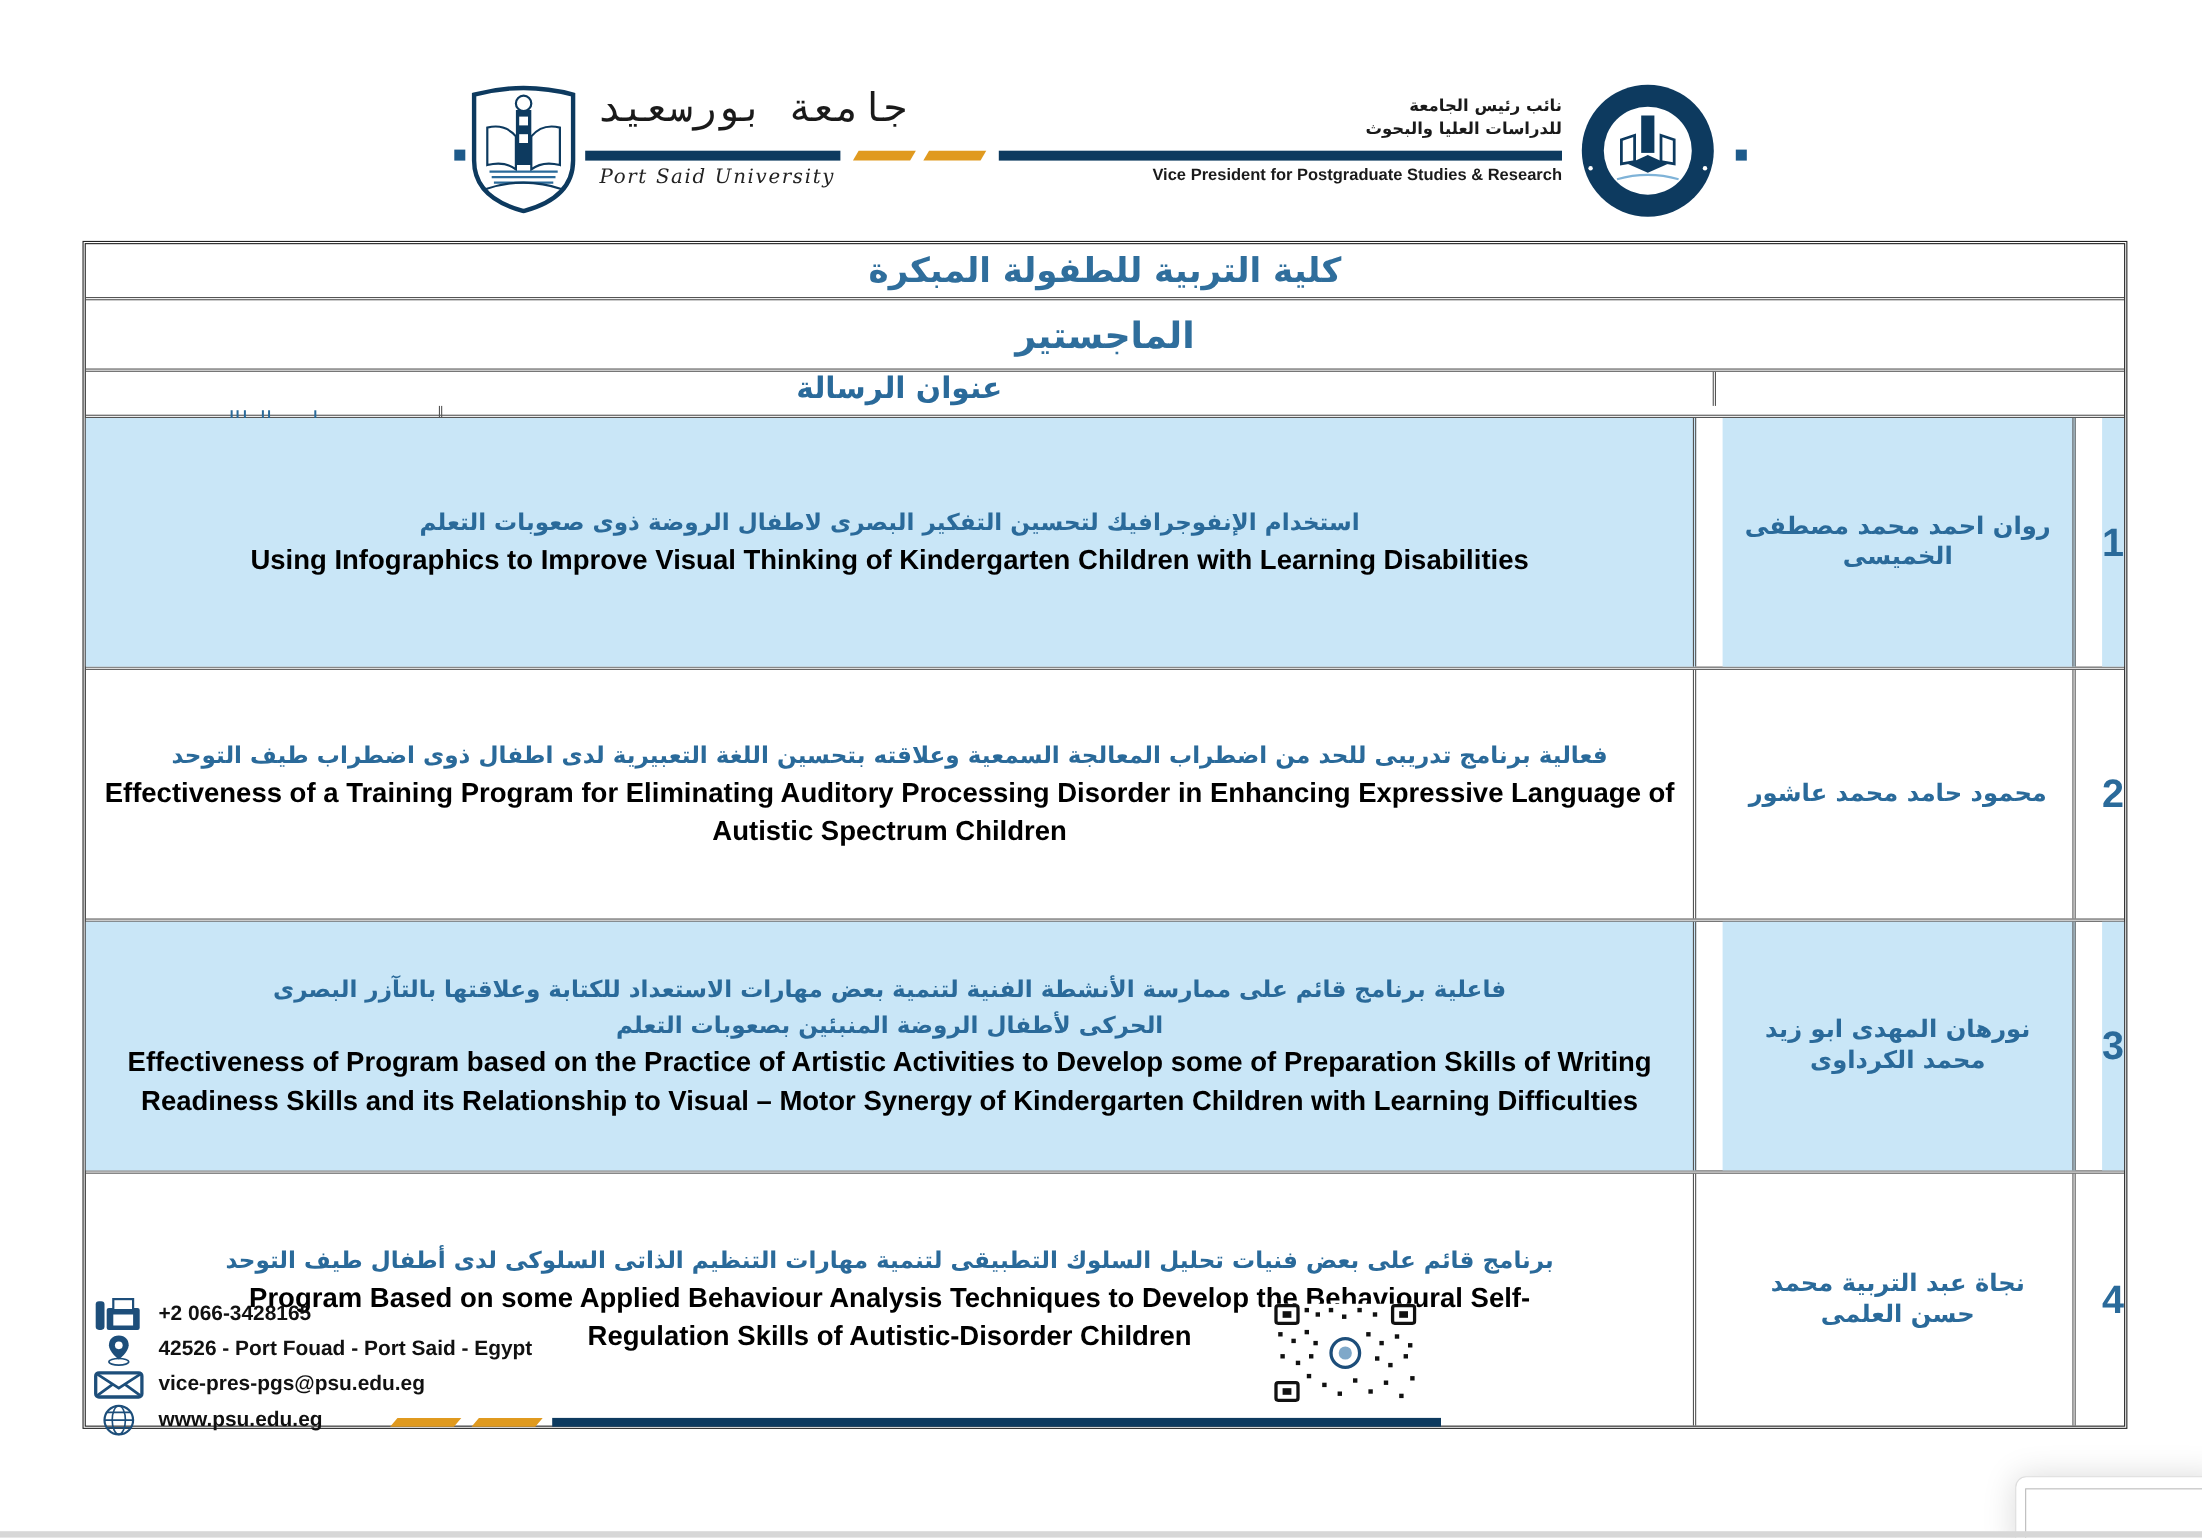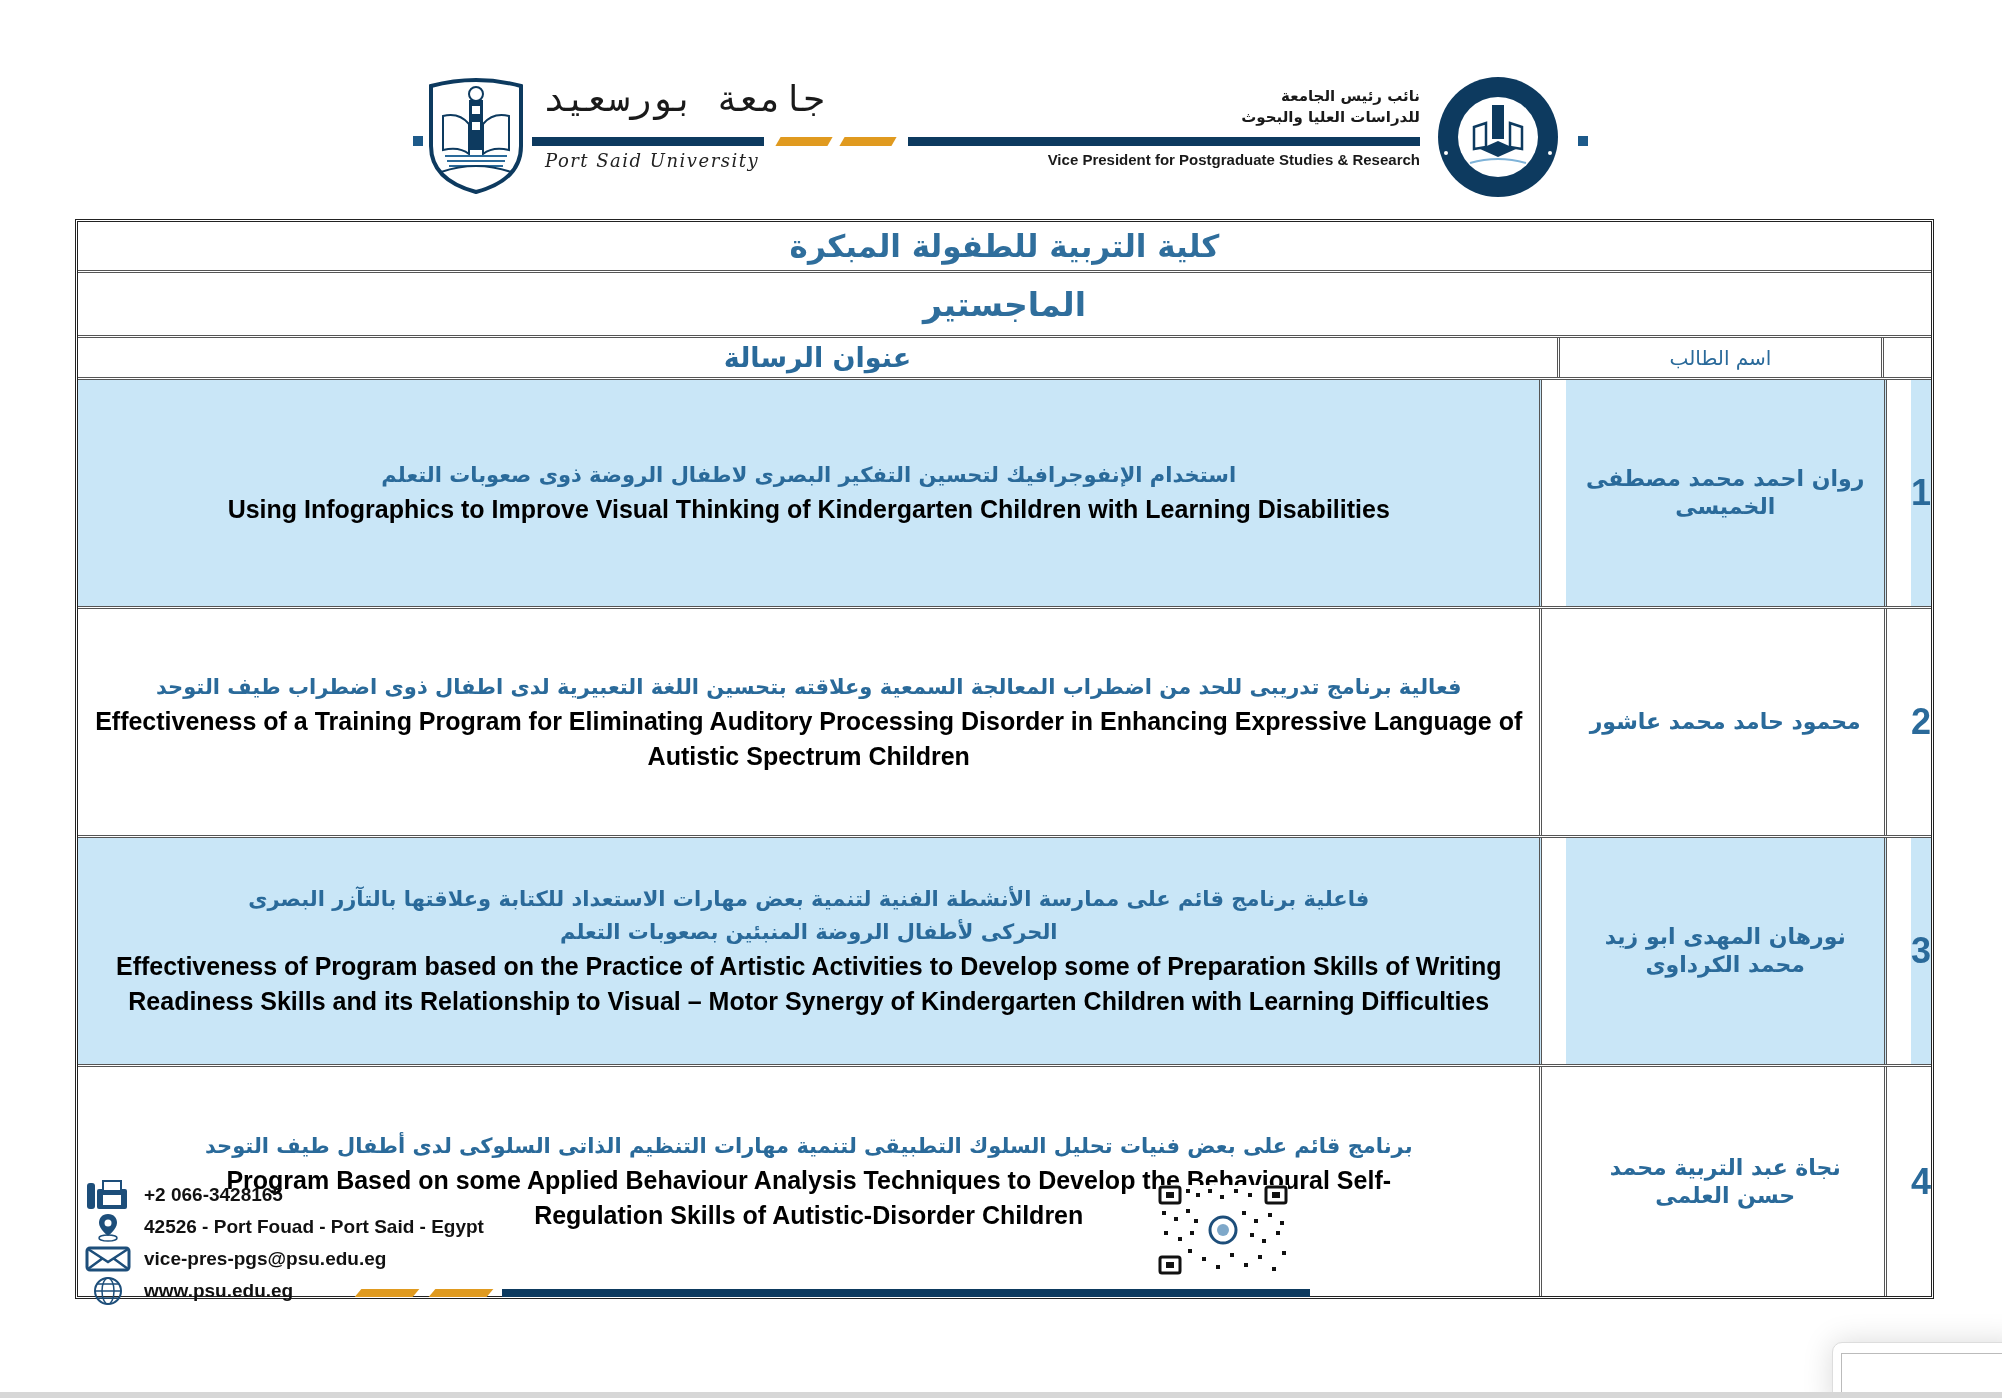--- a/index.html
+++ b/index.html
@@ -24,21 +24,21 @@
   .tbl { position:absolute; left:75px; top:219px; width:1859px; border:3px double #222; box-sizing:border-box; }
   .trow { display:flex; border-bottom:3px double #555; box-sizing:border-box; }
   .trow:last-child { border-bottom:none; }
   .cell { box-sizing:border-box; display:flex; align-items:center; justify-content:center; text-align:center; color:#2a6a9a; }
   .full { width:100%; }
   .c-title { width:1482px; border-right:3px double #555; flex-direction:column; padding:0 10px; }
   .c-name  { width:324px; border-right:3px double #555; padding:0 16px; direction:rtl; }
   .c-num   { flex:1; }
   .hdr-faculty { height:48px; font-size:31px; font-weight:bold; direction:rtl; color:#2f6e9c; }
   .hdr-degree { height:62px; font-size:33px; font-weight:bold; direction:rtl; color:#2f6e9c; }
-  .hdr-cols { height:42px; }
+  .hdr-cols { height:42px;flex-direction:column; }
   .hdr-cols .c-title { font-size:27px; font-weight:bold; direction:rtl; }
   .hdr-cols .c-name { font-size:20px; }
   .drow { height:229px;gap:24px; }
   .drow.shaded .cell { background:#c9e6f7; }
   .ar-title { direction:rtl; font-weight:bold; font-size:21px; line-height:33px; color:#2a6a9a; }
   .en-title { font-family:"Liberation Sans", sans-serif; font-weight:bold; font-size:25px; line-height:35px; color:#000000; }
   .name-txt { font-weight:bold; font-size:22px; line-height:28px; color:#2a6a9a; }
   .num-txt { font-family:"Liberation Sans", sans-serif; font-weight:bold; font-size:36px; color:#2a6a9a; }
   .f-line { position:absolute; left:84px; height:30px; display:flex; align-items:center; }
   .f-icon { width:48px; height:32px; display:flex; align-items:center; justify-content:center; }

